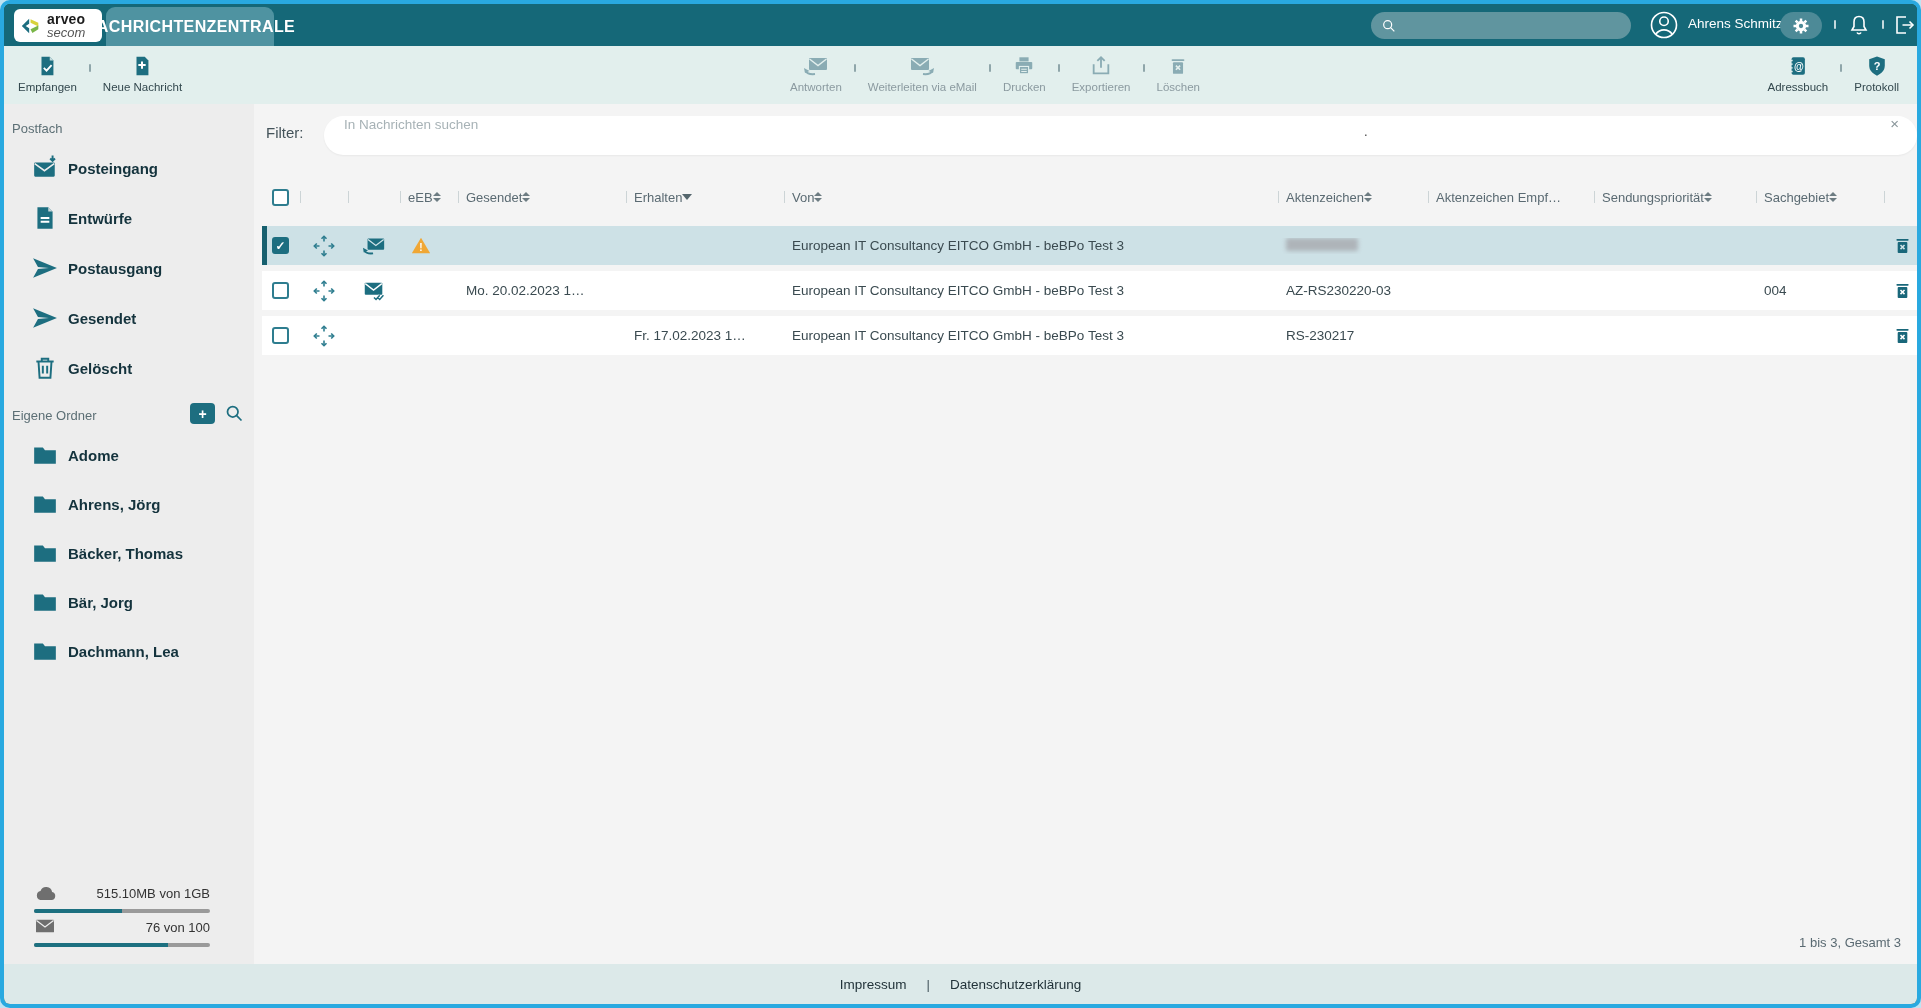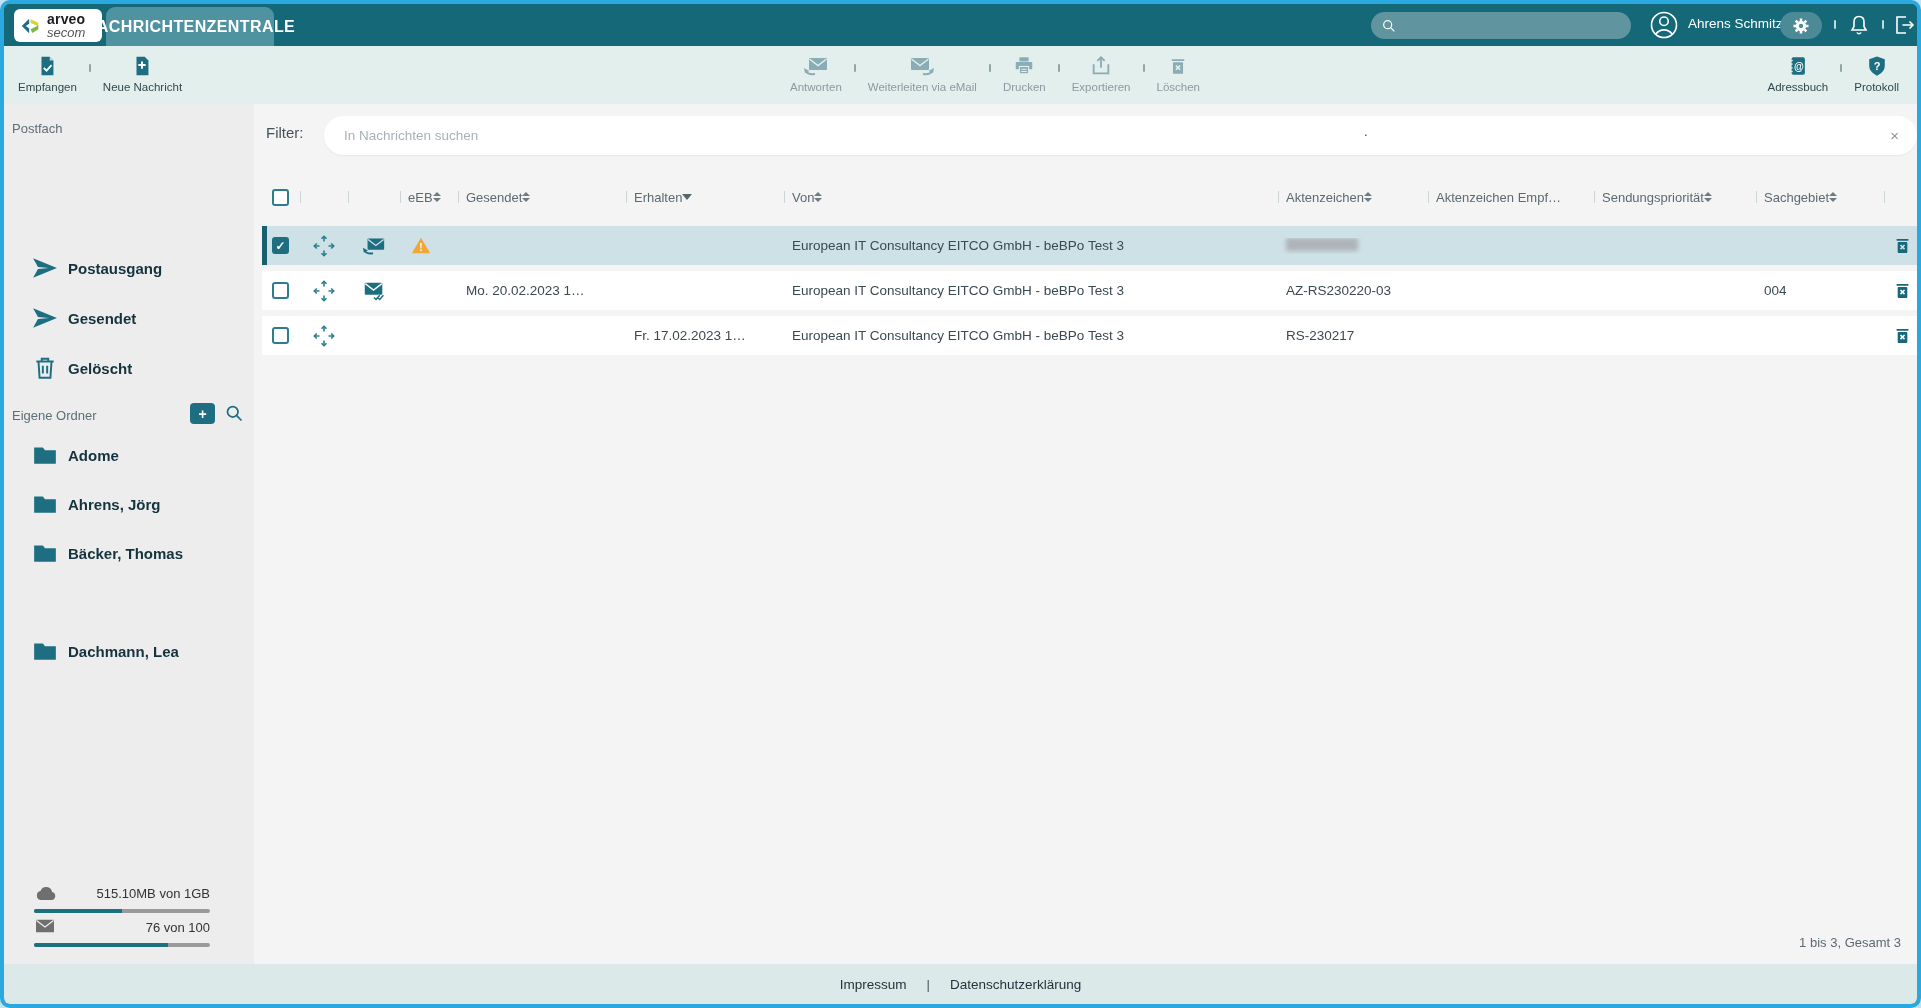--- a/index.html
+++ b/index.html
@@ -40,21 +40,21 @@
   .folder-search{position:absolute;left:218px;top:-3px;width:21px;height:21px;color:#1d6e80;cursor:pointer;}
   .quota-row{position:absolute;left:30px;width:176px;height:22px;display:flex;align-items:center;gap:16px;}
   .quota-row .qicon{width:24px;height:20px;color:#6f6f6f;flex:none;}
   .quota-row .qtext{flex:1;text-align:right;font-size:13px;color:#333;}
   .quota-bar{position:absolute;left:30px;width:176px;height:4px;background:#9a9a9a;border-radius:2px;overflow:hidden;}
   .quota-bar .fill{height:100%;background:#1d7080;}
 
   
   .main{position:absolute;left:250px;top:100px;right:0;bottom:40px;background:#f4f4f4;}
   .filter-label{position:absolute;left:12px;top:20px;font-size:15px;color:#44535a;}
-  .filter-box{position:absolute;left:70px;top:12px;right:0;height:39px;background:#fff;border-radius:20px;display:flex;align-items:center;box-shadow:0 1px 2px rgba(0,0,0,.05);}
+  .filter-box{position:absolute;left:70px;top:12px;right:0;height:39px;background:#fff;border-radius:20px;display:flex;align-items:flex-start;box-shadow:0 1px 2px rgba(0,0,0,.05);}
   .filter-box input{flex:1;border:none;outline:none;background:transparent;margin-left:18px;font-size:13.5px;color:#3a4a50;font-family:inherit;}
   .filter-box input::placeholder{color:#a7b2b6;}
   .stray-dot{position:absolute;left:1040px;top:8px;font-size:13px;color:#444;}
   .filter-clear{margin-right:18px;color:#8a969b;font-size:15px;cursor:pointer;line-height:1;}
 
   .table-wrap{position:absolute;left:8px;top:78px;width:1658px;}
   .tgrid{display:grid;grid-template-columns:38px 48px 52px 58px 168px 158px 494px 150px 166px 162px 128px 36px;align-items:center;}
   .thead{height:30px;margin-bottom:14px;}
   .hcell{position:relative;display:flex;align-items:center;font-size:13px;color:#5a6a72;padding-left:8px;height:100%;cursor:pointer;white-space:nowrap;overflow:hidden;}
   .hcell:not(:first-child)::before{content:"";position:absolute;left:0;top:9px;width:1px;height:12px;background:#ccd4d6;}
@@ -258,20 +258,40 @@
           </svg>
         </span>
         <span class="tlabel">Protokoll</span>
       </div>
     </div>
   </div>
 
   <div class="sidebar">
     <div class="side-title" style="top:17px">Postfach</div>
 
+    <div class="side-item" style="top:39px">
+      <span class="sicon">
+        <svg width="26" height="26" viewBox="0 0 24 24">
+          <rect x="2" y="7" width="19" height="13" rx="1" fill="currentColor"></rect>
+          <path d="M2.5 8 l9 6.5 9-6.5" stroke="#ededed" stroke-width="1.4" fill="none"></path>
+          <path d="M19 .5 v4.5 M16.8 3.2 L19 5.5 l2.2-2.3" stroke="currentColor" stroke-width="1.8" fill="none"></path>
+        </svg>
+      </span>
+      <span class="slabel">Posteingang</span>
+    </div>
+    <div class="side-item" style="top:89px">
+      <span class="sicon">
+        <svg width="26" height="26" viewBox="0 0 24 24">
+          <path d="M5 2 h10 l4 4 v16 H5 Z" fill="currentColor"></path>
+          <path d="M15 2 l4 4 h-4 z" fill="#ededed" opacity=".8"></path>
+          <path d="M8 12 h8 M8 15.5 h8" stroke="#fff" stroke-width="1.8"></path>
+        </svg>
+      </span>
+      <span class="slabel">Entwürfe</span>
+    </div>
     <div class="side-item" style="top:139px">
       <span class="sicon">
         <svg width="26" height="26" viewBox="0 0 24 24">
           <path d="M1 21 L23 12 1 3 l4.5 8 10 1 -10 1 Z" fill="currentColor"></path>
         </svg>
       </span>
       <span class="slabel">Postausgang</span>
     </div>
     <div class="side-item" style="top:189px">
       <span class="sicon">
@@ -322,20 +342,28 @@
       </span>
       <span class="slabel">Ahrens, Jörg</span>
     </div>
     <div class="side-item" style="top:424px">
       <span class="sicon">
         <svg width="26" height="26" viewBox="0 0 24 24">
             <path d="M2 5 h8 l2 2.5 h10 V20 H2 Z" fill="currentColor"></path>
           </svg>
       </span>
       <span class="slabel">Bäcker, Thomas</span>
+    </div>
+    <div class="side-item" style="top:473px">
+      <span class="sicon">
+        <svg width="26" height="26" viewBox="0 0 24 24">
+            <path d="M2 5 h8 l2 2.5 h10 V20 H2 Z" fill="currentColor"></path>
+          </svg>
+      </span>
+      <span class="slabel">Bär, Jorg</span>
     </div>
     <div class="side-item" style="top:522px">
       <span class="sicon">
         <svg width="26" height="26" viewBox="0 0 24 24">
             <path d="M2 5 h8 l2 2.5 h10 V20 H2 Z" fill="currentColor"></path>
           </svg>
       </span>
       <span class="slabel">Dachmann, Lea</span>
     </div>
 

